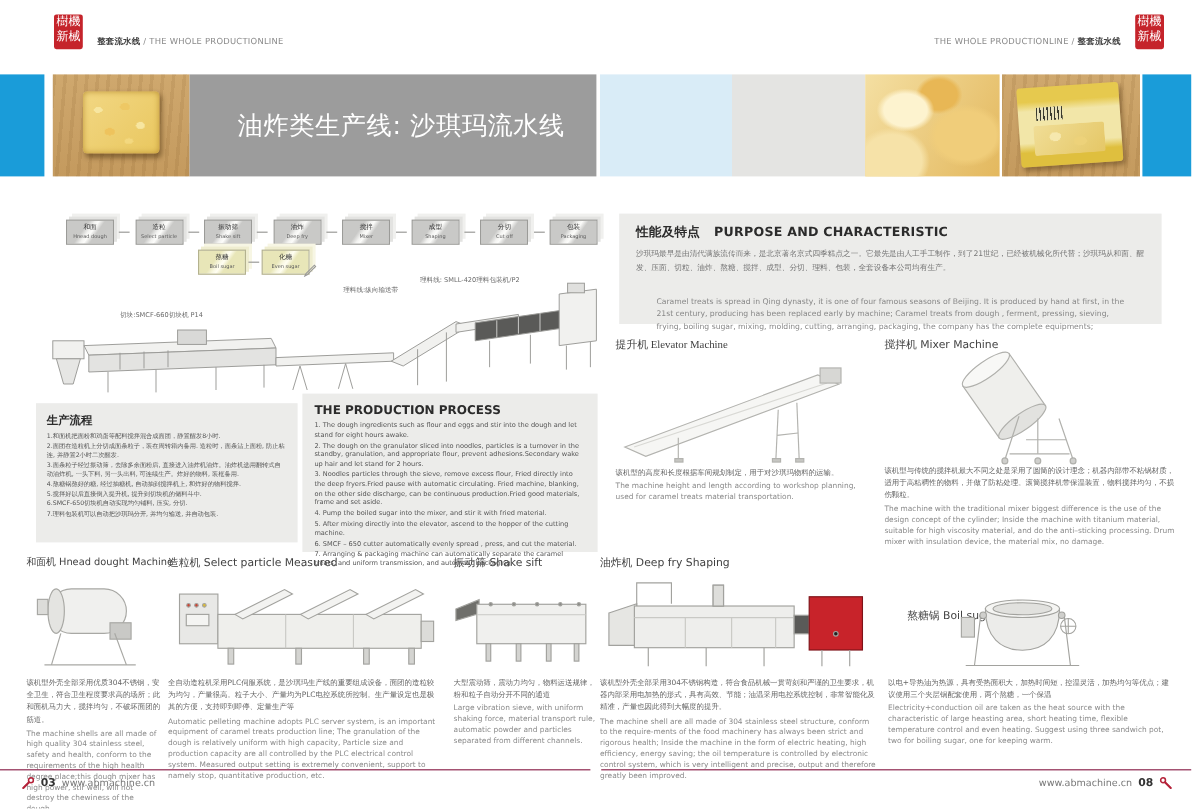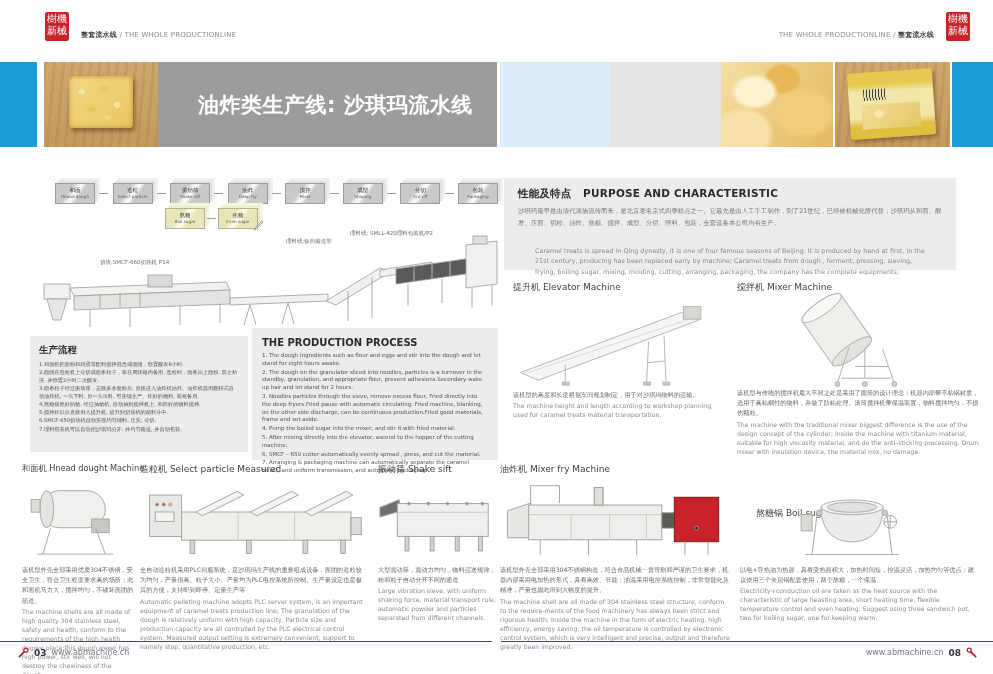--- a/index.html
+++ b/index.html
@@ -75,21 +75,21 @@
 
   
   .graybox{position:absolute;background:#ececea;box-sizing:border-box;}
   .gb-title{font-weight:bold;color:#2b2b2b;}
   .pz{left:30px;top:336px;width:218px;height:116px;padding:8px 9px;}
   .pz .gb-title{font-size:9.5px;margin-bottom:3px;}
   .pz p{margin:0;font-size:5.2px;line-height:1.55;color:#555;}
   .pe{left:252px;top:328px;width:246px;height:132px;padding:9px 10px;}
   .pe .gb-title{font-size:10px;margin-bottom:4px;}
   .pe p{margin:0 0 1px 0;font-size:5.5px;line-height:1.42;color:#555;}
-  .purpose{left:504px;top:178px;width:452px;height:92px;padding:9px 14px;}
+  .purpose{left:516px;top:178px;width:452px;height:92px;padding:9px 14px;}
   .purpose .gb-title{font-size:10.5px;margin-bottom:5px;letter-spacing:.2px;}
   .purpose .zh{font-size:6.4px;line-height:1.8;color:#777;margin:0 0 5px 0;}
   .purpose .en{font-size:6.4px;line-height:1.6;color:#888;margin:17px;}
 
   
   .m-label{position:absolute;font-size:9px;color:#3f3f3f;white-space:nowrap;}
   .m-img{position:absolute;display:flex;align-items:flex-end;justify-content:center;}
   .m-cap{position:absolute;}
   .m-cap .zh{font-size:6.2px;line-height:1.65;color:#666;margin:0 0 2px 0;}
   .m-cap .en{font-size:6.2px;line-height:1.45;color:#8a8a8a;margin:0;}
@@ -111,21 +111,21 @@
   <div class="hdr hdr-right">
     <div class="hdr-text"><span>THE WHOLE PRODUCTIONLINE</span><span> / </span><b>整套流水线</b></div>
     <div class="seal">樹機新械</div>
   </div>
 
   <div class="banner">
     <div class="bblock b-blue" style="left:0;width:37px;"></div>
     <div class="bblock photo photo-wood" style="left:44px;width:114px;">
         <div class="sachima"></div>
       </div>
-    <div class="bblock b-title" style="left:158px;width:339px;font-weight:bold;">
+    <div class="bblock b-title" style="left:158px;width:339px;">
       <div class="zh">油炸类生产线: 沙琪玛流水线</div>
     </div>
     <div class="bblock b-lblue" style="left:500px;width:110px;"></div>
     <div class="bblock b-lgray" style="left:610px;width:111px;"></div>
     <div class="bblock photo photo-closeup" style="left:721px;width:112px;"></div>
     <div class="bblock photo photo-wood" style="left:835px;width:115px;">
         <div class="package"></div>
       </div>
     <div class="bblock b-blue" style="left:952px;width:41px;"></div>
   </div>
@@ -248,21 +248,21 @@
     <p>6. SMCF – 650 cutter automatically evenly spread , press, and cut the material.</p>
     <p>7. Arranging &amp; packaging machine can automatically separate the caramel treats, and uniform transmission, and automatic packaging.</p>
   </div>
 
   <div class="graybox purpose">
     <div class="gb-title"><span>性能及特点</span>&nbsp;&nbsp;&nbsp;<span>PURPOSE AND CHARACTERISTIC</span></div>
     <p class="zh">沙琪玛最早是由清代满族流传而来，是北京著名京式四季糕点之一。它最先是由人工手工制作，到了21世纪，已经被机械化所代替；沙琪玛从和面、醒发、压面、切粒、油炸、熬糖、搅拌、成型、分切、理料、包装，全套设备本公司均有生产。</p>
     <p class="en">Caramel treats is spread in Qing dynasty, it is one of four famous seasons of Beijing. It is produced by hand at first, in the 21st century, producing has been replaced early by machine; Caramel treats from dough , ferment, pressing, sieving, frying, boiling sugar, mixing, molding, cutting, arranging, packaging, the company has the complete equipments;</p>
   </div>
 
-  <div class="m-label" style="left:513px;top:281px;"><span>提升机</span> <span>Elevator Machine</span></div>
+  <div class="m-label" style="left:513px;top:281px;font-family:Liberation Serif, serif;"><span>提升机</span> <span>Elevator Machine</span></div>
   <div class="m-img" style="left:513px;top:295px;width:212px;height:92px;">
     <svg width="212" height="92" viewBox="0 0 215 95">
       <g stroke="#b3b3af" stroke-width="1" fill="#f6f6f4">
         <polygon points="6,80 172,18 190,26 24,88"></polygon>
         <line x1="14" y1="80" x2="180" y2="25" stroke="#d8d8d4"></line>
         <rect x="174" y="12" width="18" height="13" fill="#d7d7d4"></rect>
         <line x1="138" y1="48" x2="136" y2="90"></line>
           <line x1="154" y1="42" x2="156" y2="90"></line>
         <line x1="137" y1="70" x2="155" y2="68"></line>
         <line x1="52" y1="72" x2="52" y2="90"></line>
@@ -366,21 +366,21 @@
           <rect x="80" y="58" width="4" height="15" fill="#d4d4d1"></rect>
           <rect x="104" y="58" width="4" height="15" fill="#d4d4d1"></rect>
       </g>
     </svg>
   </div>
   <div class="m-cap" style="left:378px;top:565px;width:118px;">
     <p class="zh">大型震动筛，震动力均匀，物料运送规律，粉和粒子自动分开不同的通道</p>
     <p class="en">Large vibration sieve, with uniform shaking force, material transport rule, automatic powder and particles separated from different channels.</p>
   </div>
 
-  <div class="m-label" style="left:500px;top:463px;"><span>油炸机</span> <span>Mixer fry Machine</span></div>
+  <div class="m-label" style="left:500px;top:463px;"><span>油炸机</span> <span>Deep fry Shaping</span></div>
   <div class="m-img" style="left:500px;top:478px;width:230px;height:82px;">
     <svg width="230" height="82" viewBox="0 0 235 85">
       <g stroke="#a2a29e" stroke-width="1">
         <path d="M30,28 L30,8 L60,8 L60,26" fill="none"></path>
         <polygon points="6,34 30,26 30,62 6,62" fill="#e6e6e3"></polygon>
         <rect x="28" y="28" width="138" height="36" fill="#eeeeec"></rect>
         <line x1="28" y1="38" x2="166" y2="38" stroke="#c9c9c5"></line>
         <line x1="72" y1="38" x2="72" y2="64" stroke="#c9c9c5"></line>
           <line x1="112" y1="38" x2="112" y2="64" stroke="#c9c9c5"></line>
           <line x1="150" y1="38" x2="150" y2="64" stroke="#c9c9c5"></line>

